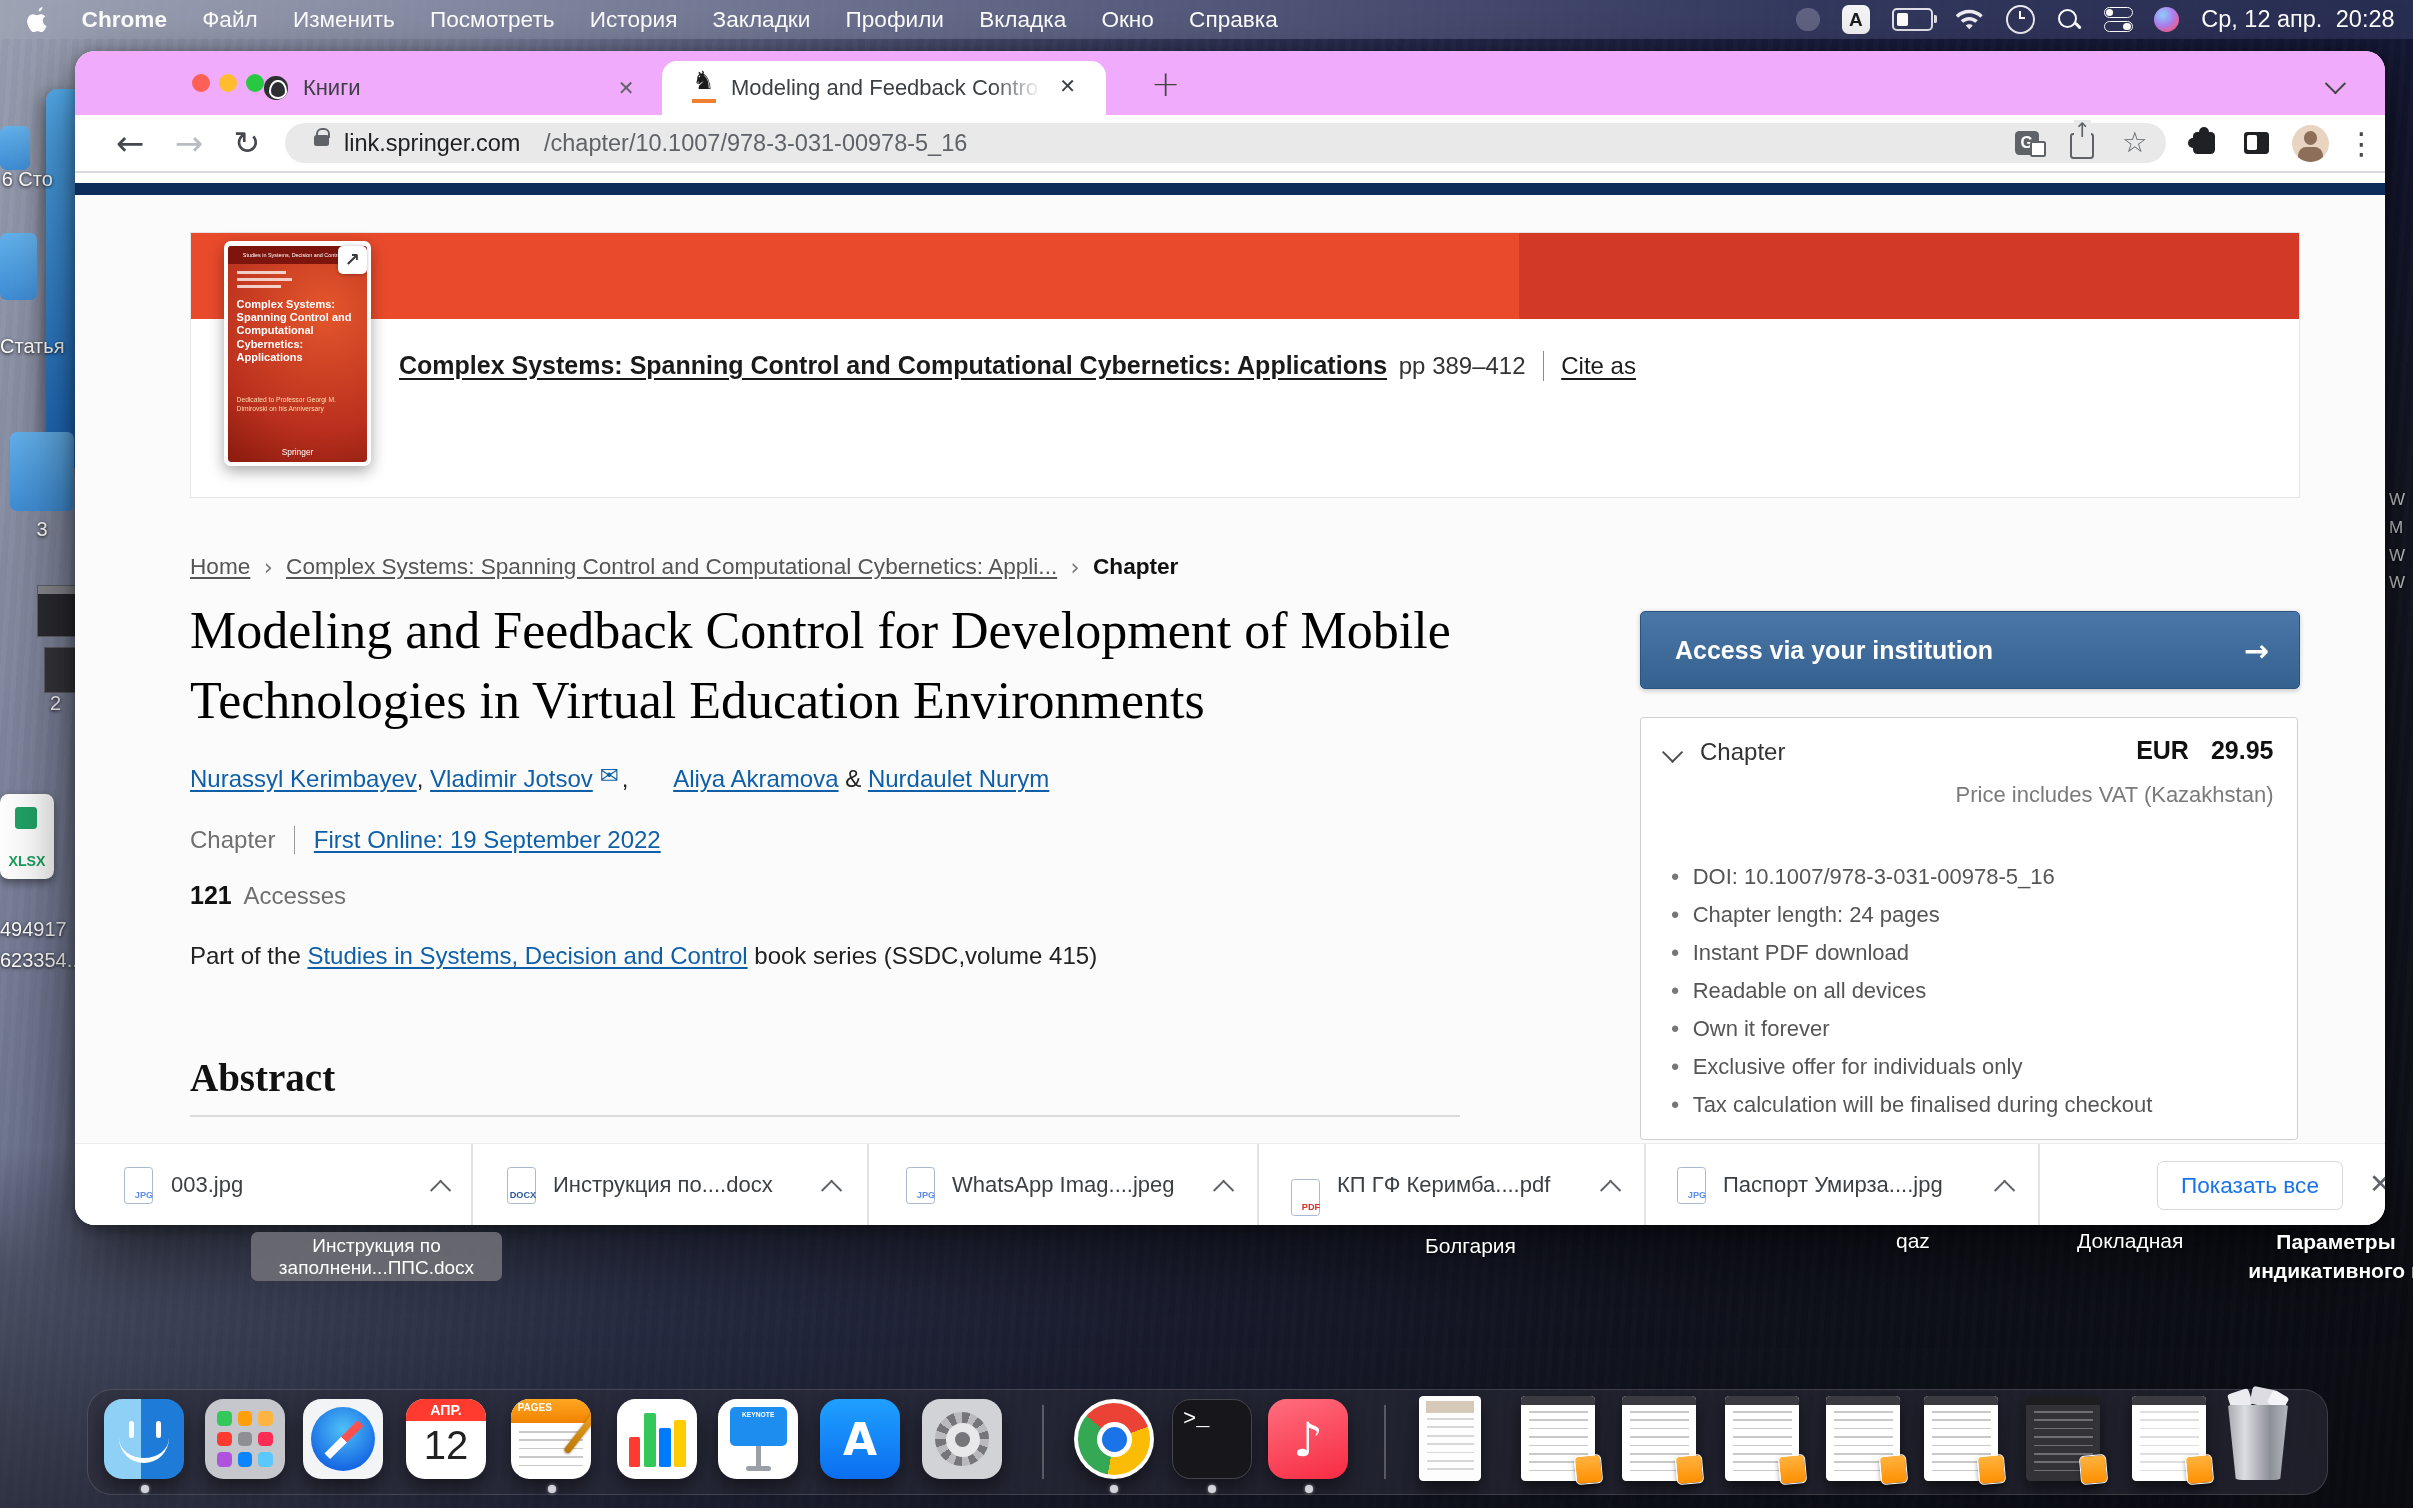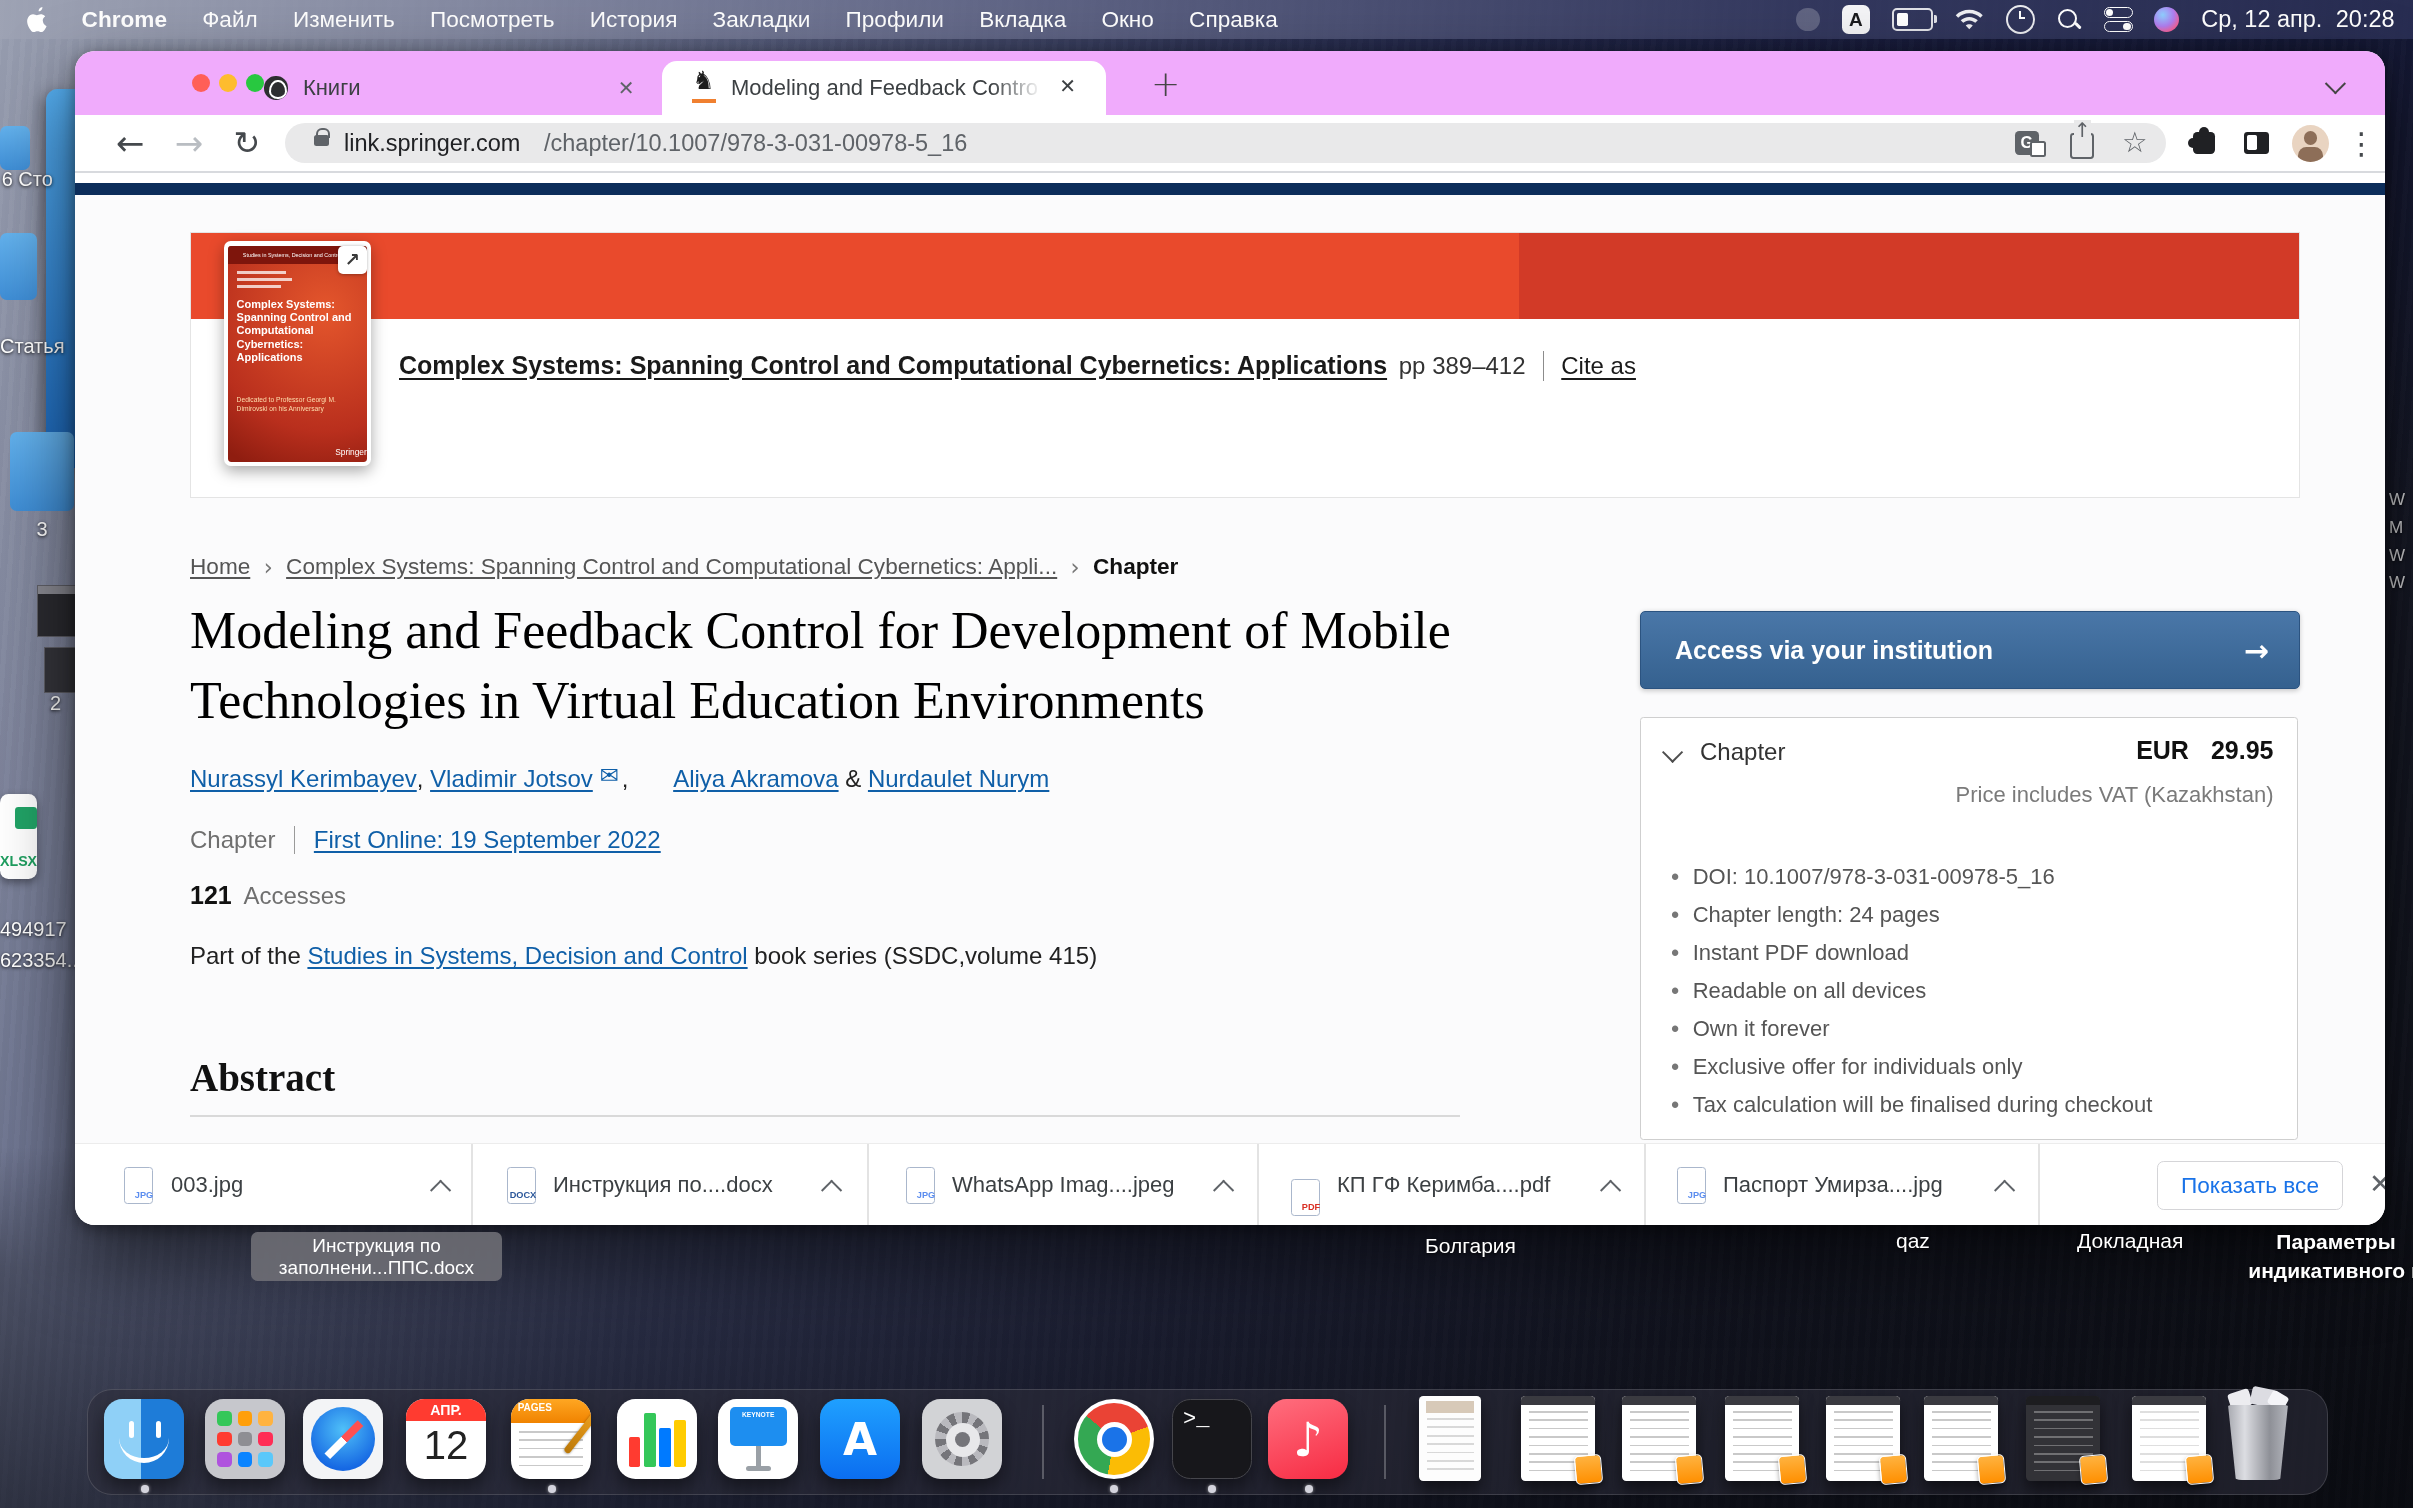--- a/index.html
+++ b/index.html
@@ -151,21 +151,21 @@
   <div class="abs dlabel" style="left:1.7px;top:168px;font-size:20px;">6 Сто</div>
   <div class="folder" style="left:0;top:233px;width:37px;height:67px;"></div>
   <div class="abs dlabel" style="left:0;top:335px;font-size:20px;">Статья</div>
   <div class="folder" style="left:10px;top:432px;width:64px;height:79px;"></div>
   <div class="abs dlabel" style="left:10px;top:518px;width:64px;text-align:center;font-size:20px;">3</div>
   <div class="abs" style="left:37px;top:585px;width:37px;height:50px;background:#2b2b30;border:0.8px solid #606068;">
       <span style="position:absolute;left:0;right:0;top:0;height:7.5px;background:#8a8a92;display:block;"></span>
     </div>
   <div class="abs" style="left:44px;top:647px;width:30px;height:44px;background:#35353b;border:0.8px solid #606068;"></div>
   <div class="abs dlabel" style="left:37px;top:692px;width:37px;text-align:center;font-size:20px;">2</div>
-  <div class="abs" style="left:0;top:794px;width:37px;height:85px;background:#fff;border-radius:8.4px;box-shadow:0 3.4px 8.4px rgba(0,0,0,.4);">
+  <div class="abs" style="left:0;top:794px;width:54px;height:85px;background:#fff;border-radius:8.4px;box-shadow:0 3.4px 8.4px rgba(0,0,0,.4);">
     <span style="position:absolute;left:15px;top:13.4px;width:22px;height:22px;background:#21a366;border-radius:3.4px;display:block;"></span>
     <span style="position:absolute;left:0;right:0;bottom:10px;text-align:center;color:#1e9e5f;font-weight:700;font-size:14.2px;">XLSX</span>
   </div>
   <div class="abs dlabel" style="left:0;top:918px;font-size:20px;">494917</div>
   <div class="abs dlabel" style="left:0;top:949px;font-size:20px;">623354...</div>
 
   <div class="abs dlabel" style="left:2389px;top:490px;font-size:17px;opacity:.8;">W</div>
   <div class="abs dlabel" style="left:2389px;top:518px;font-size:17px;opacity:.8;">M</div>
   <div class="abs dlabel" style="left:2389px;top:546px;font-size:17px;opacity:.8;">W</div>
   <div class="abs dlabel" style="left:2389px;top:573px;font-size:17px;opacity:.8;">W</div>
@@ -247,21 +247,21 @@
         <div id="cover">
           <div id="cover-art">
             <div style="position:absolute;left:0;right:0;top:0;height:18.4px;background:#7e150c;display:flex;align-items:center;justify-content:center;">
               <span style="font-size:5.4px;color:#fff;white-space:nowrap;">Studies in Systems, Decision and Control 415</span>
             </div>
             <span style="position:absolute;left:8.4px;top:25px;width:49px;height:3.4px;background:rgba(255,255,255,.75);"></span>
             <span style="position:absolute;left:8.4px;top:32px;width:55px;height:3.4px;background:rgba(255,255,255,.75);"></span>
             <span style="position:absolute;left:8.4px;top:39px;width:44px;height:3.4px;background:rgba(255,255,255,.75);"></span>
             <div style="position:absolute;left:8.4px;right:8.4px;top:52px;font-size:11px;line-height:13.4px;font-weight:700;color:#fff;">Complex Systems: Spanning Control and Computational Cybernetics: Applications</div>
             <div style="position:absolute;left:8.4px;right:8.4px;top:149px;font-size:6.7px;line-height:9.2px;color:#ffdfae;">Dedicated to Professor Georgi M. Dimirovski on his Anniversary</div>
-            <div style="position:absolute;left:0;right:0;bottom:5px;text-align:right;font-size:8.4px;color:#fff;">Springer</div>
+            <div style="position:absolute;left:0;right:0;bottom:5px;text-align:center;font-size:8.4px;color:#fff;">Springer</div>
           </div>
           <div style="position:absolute;right:4.2px;top:4.2px;width:28.5px;height:28.5px;background:#fff;border-radius:5px;display:flex;align-items:center;justify-content:center;box-shadow:0 0.8px 3.4px rgba(0,0,0,.3);">
             <span class="glyph" style="font-size:18.4px;color:#3a3a3a;font-weight:700;">↗</span>
           </div>
         </div>
 
         <div class="row" style="position:absolute;left:208px;top:114px;height:37px;">
           <a style="font-size:25px;font-weight:700;color:#1a1a1a;text-decoration:underline;text-underline-offset:4.2px;cursor:pointer;">Complex Systems: Spanning Control and Computational Cybernetics: Applications</a>
           <span style="font-size:24px;color:#333;margin-left:11.7px;white-space:nowrap;">pp 389–412</span>
           <span style="width:1.7px;height:30px;background:#8c8c8c;margin:0 17px;"></span>

